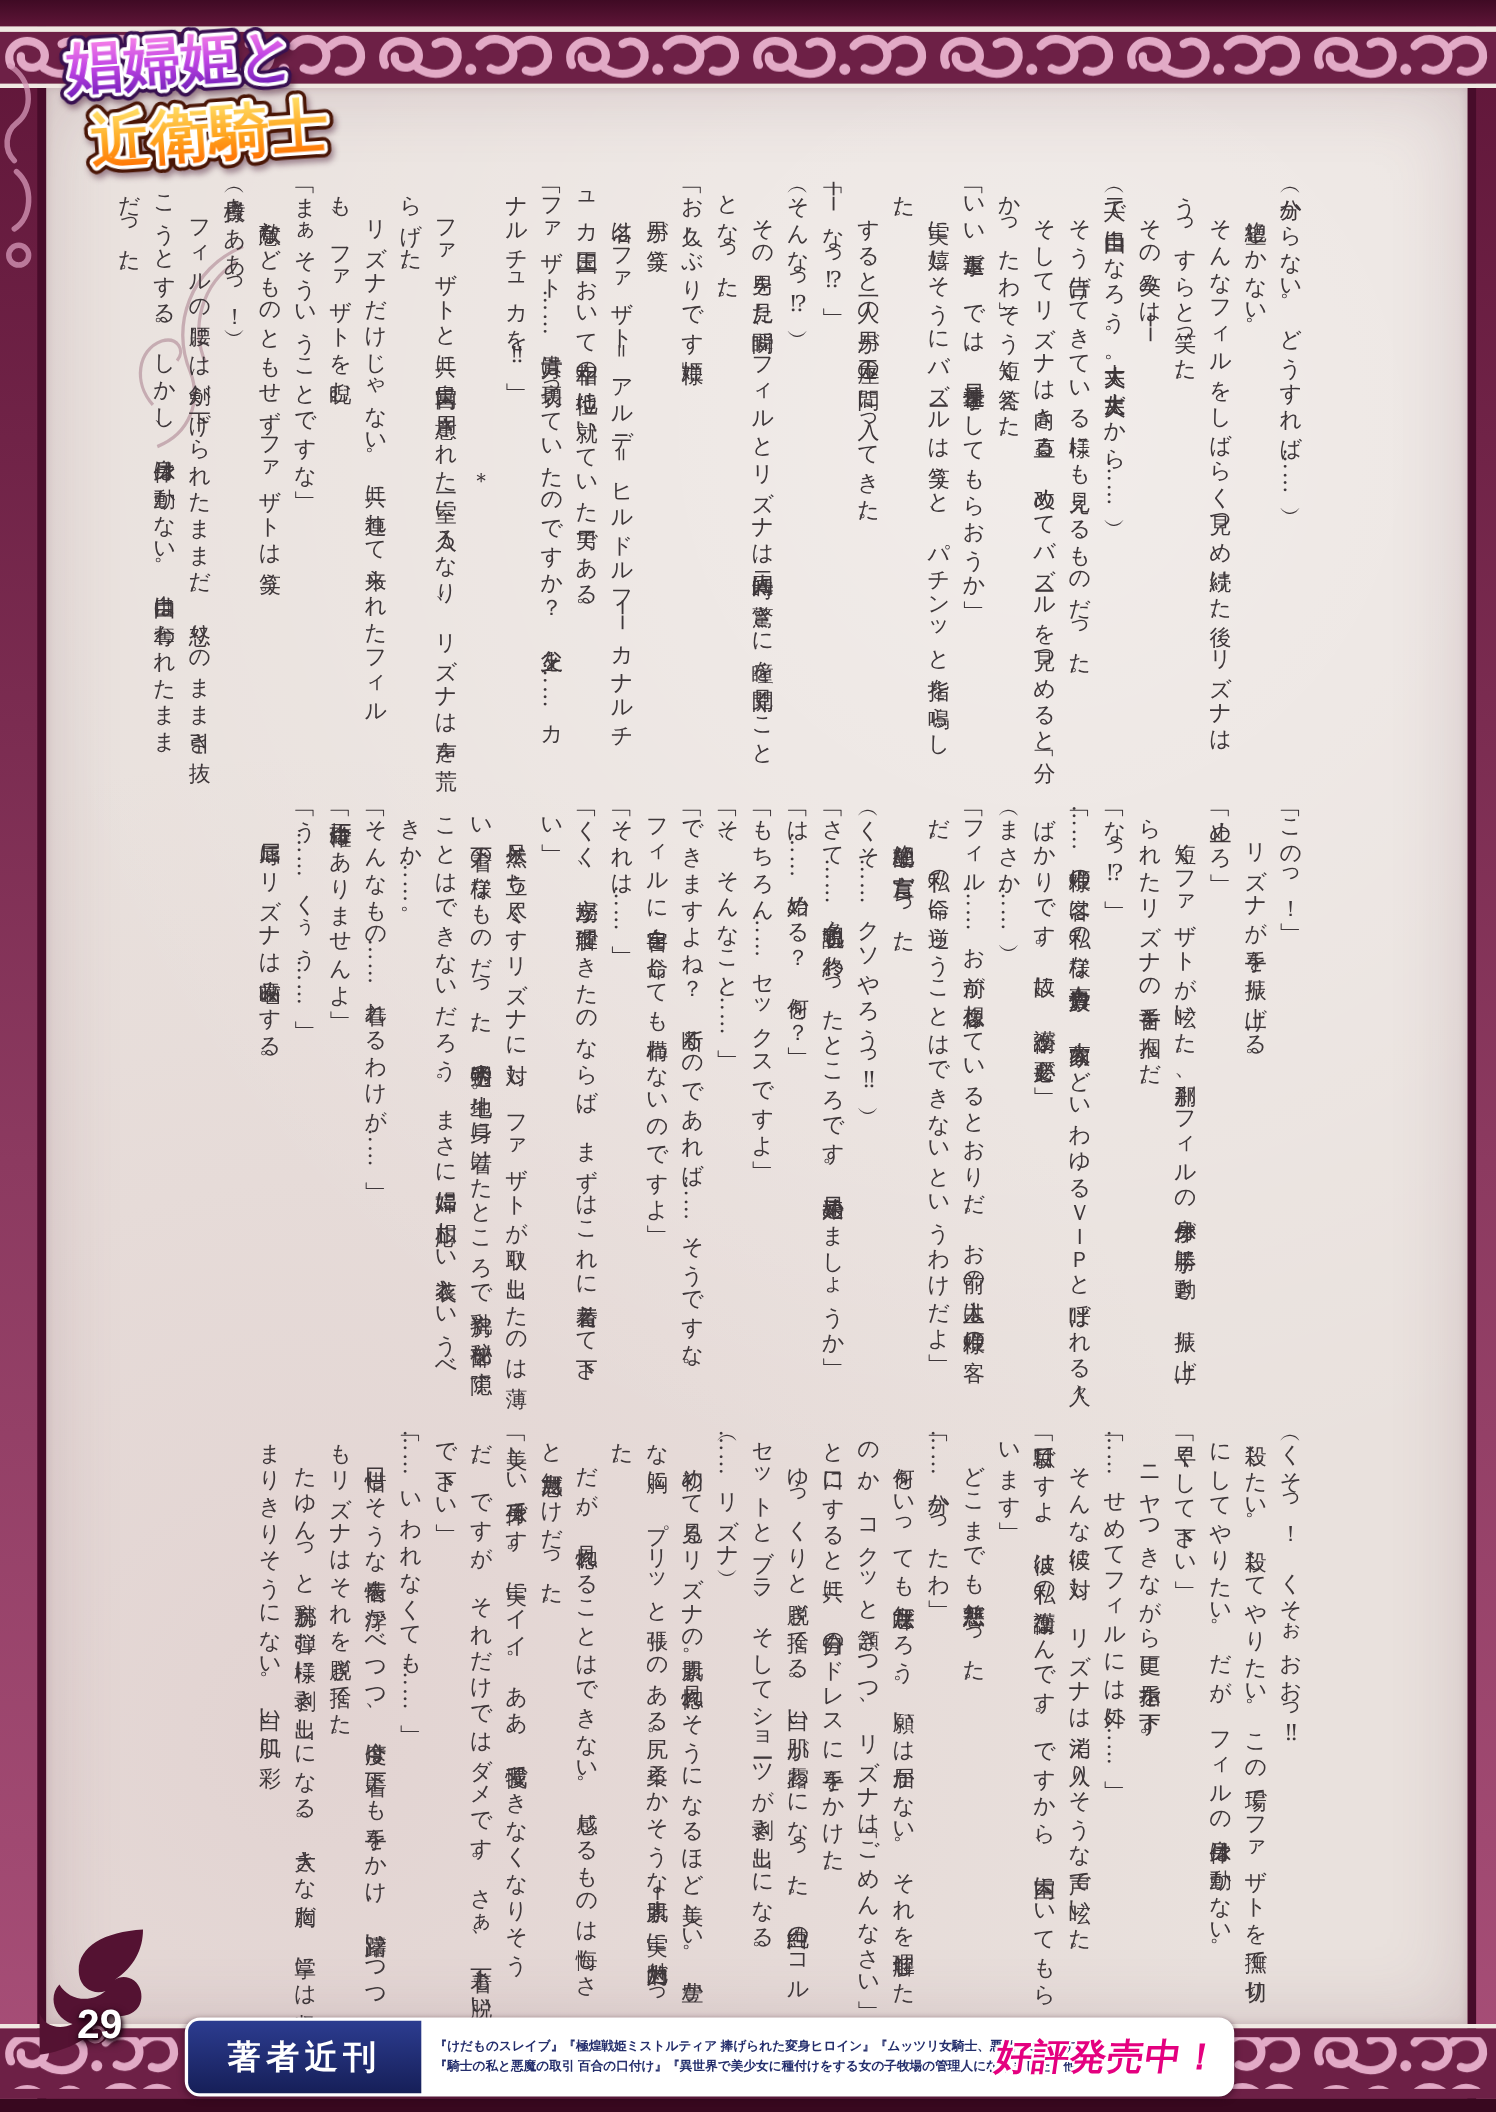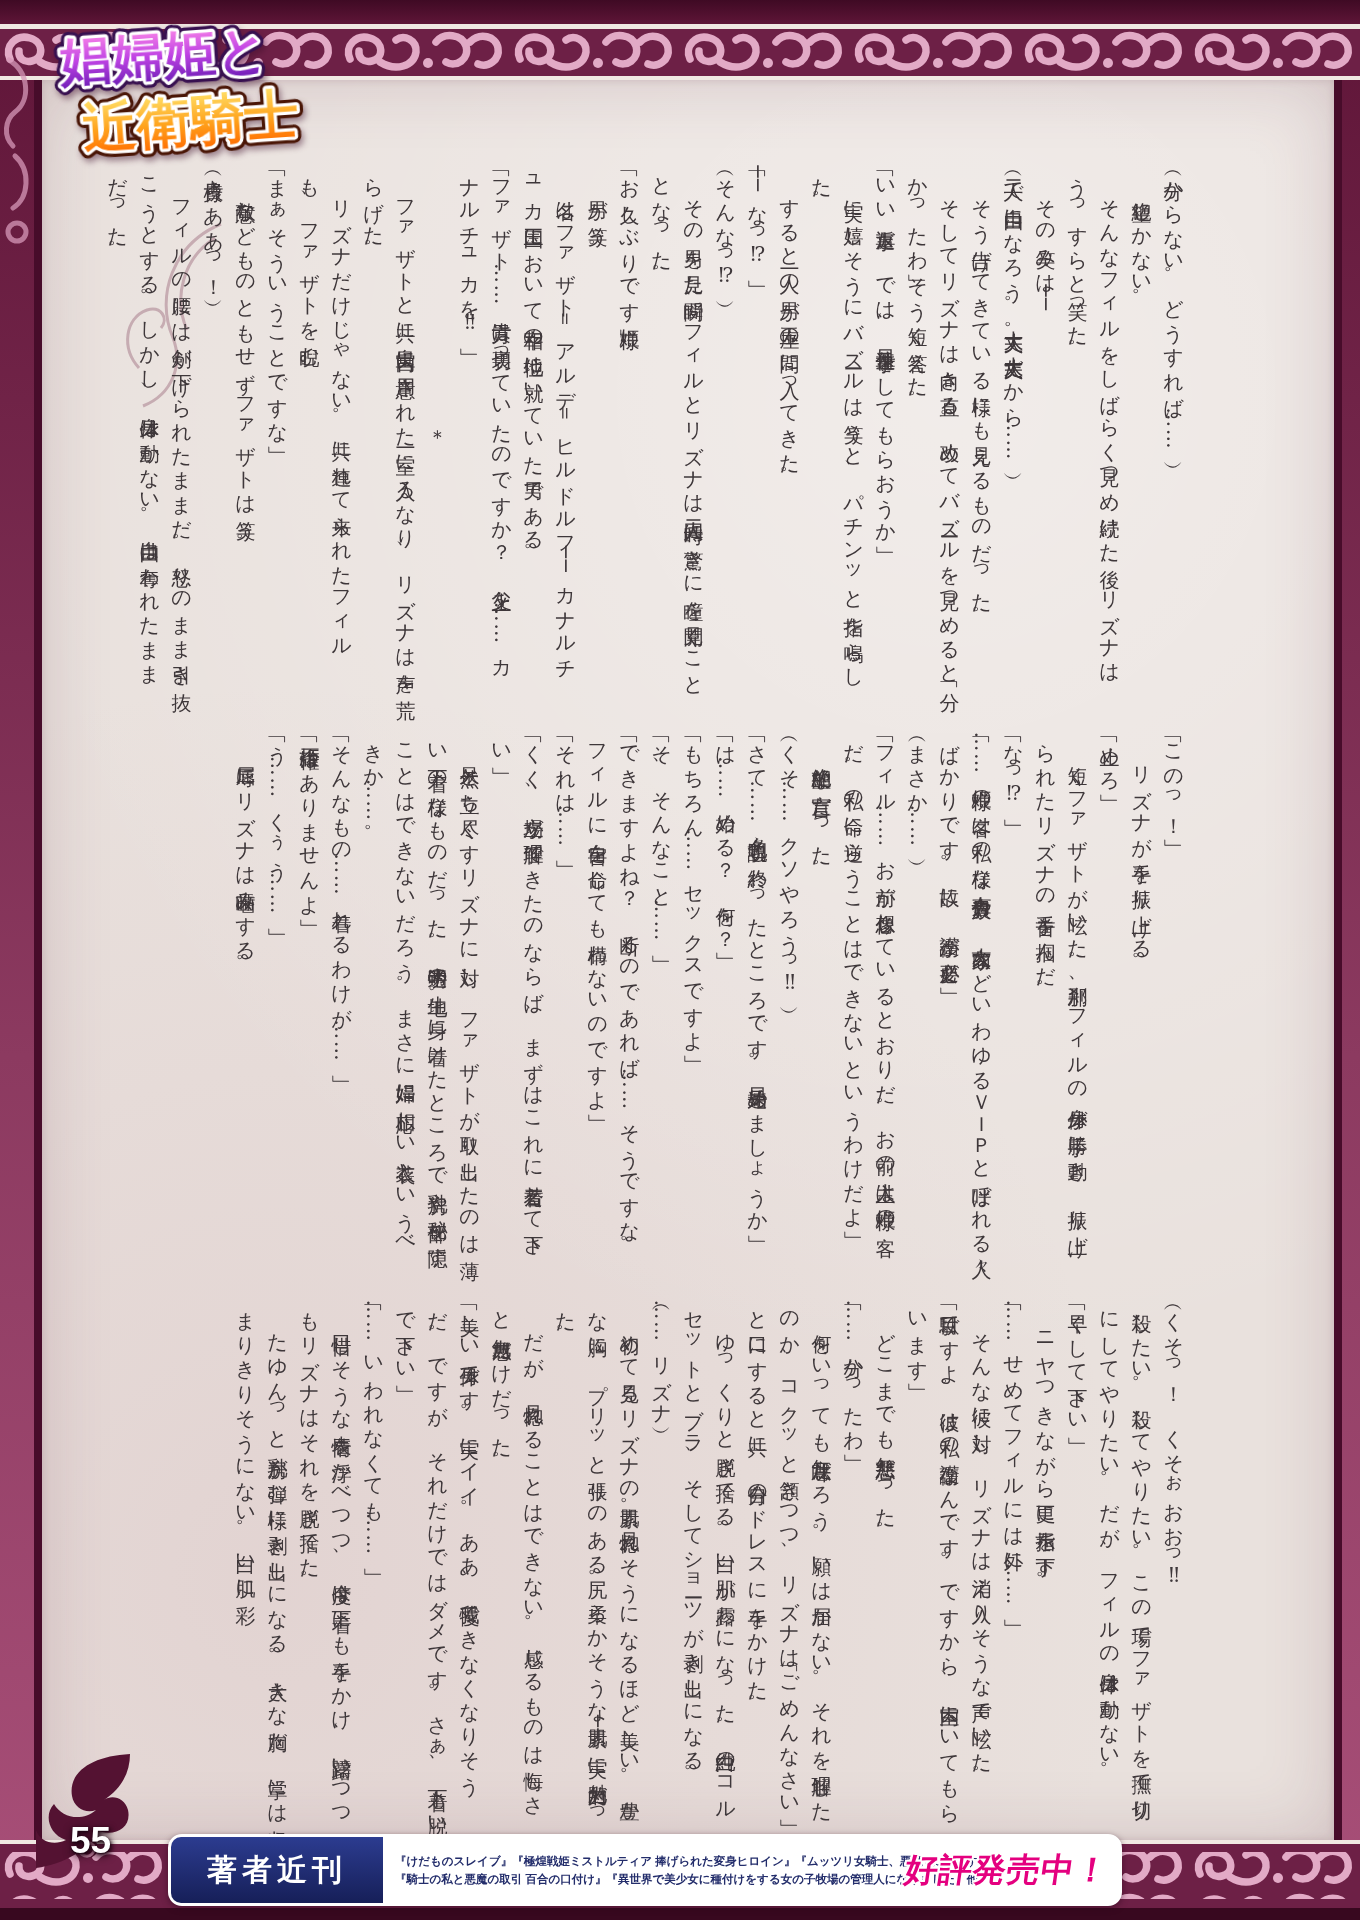--- a/index.html
+++ b/index.html
@@ -237,15 +237,15 @@
 
   <div class="footer-bar">
     <div class="footer-label">著者近刊</div>
     <div class="footer-titles">
       <div>『けだものスレイブ』『極煌戦姫ミストルティア 捧げられた変身ヒロイン』『ムッツリ女騎士、悪魔♂に転生す』</div>
       <div>『騎士の私と悪魔の取引 百合の口付け』『異世界で美少女に種付けをする女の子牧場の管理人になりました』他</div>
     </div>
     <div class="footer-badge">好評発売中！</div>
   </div>
 
-  <div class="page-number">55</div>
+  <div class="page-number">29</div>
 
 </div>
 
 </body></html>

